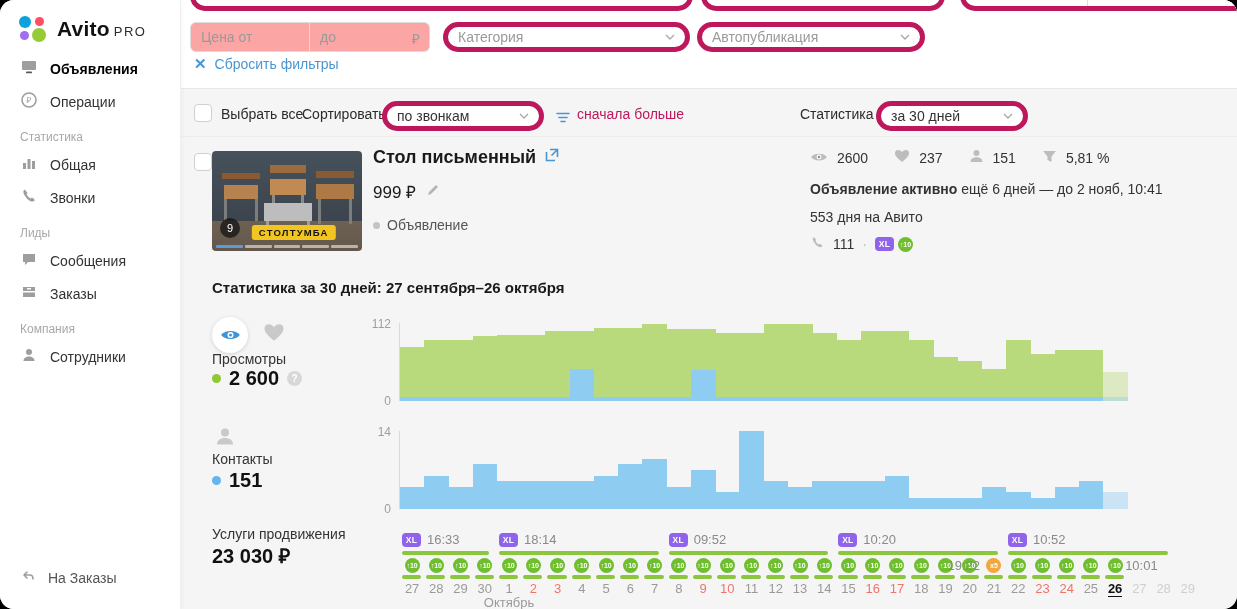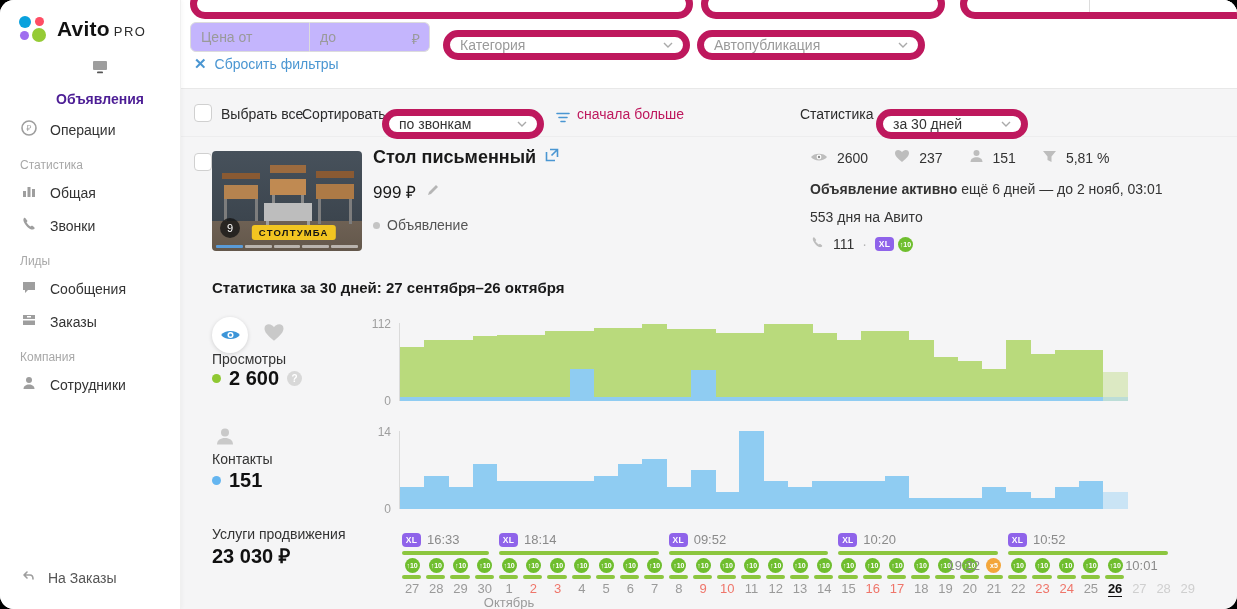--- a/index.html
+++ b/index.html
@@ -13,34 +13,34 @@
   .logo-dots{position:relative;width:30px;height:30px;}
   .logo-dots i{position:absolute;border-radius:50%;}
   .d-blue{width:12px;height:12px;left:1px;top:2px;background:#0aa1dd;}
   .d-red{width:9px;height:9px;left:17px;top:3px;background:#ff4d64;}
   .d-purple{width:9px;height:9px;left:2px;top:17px;background:#a06eef;}
   .d-green{width:14px;height:14px;left:14px;top:14px;background:#95cb35;}
   .logo-text{font-size:21px;font-weight:bold;color:#111;letter-spacing:.2px;}
   .logo-text .pro{font-size:13px;font-weight:normal;color:#2b2b2b;letter-spacing:1.5px;margin-left:4px;}
   .nav{position:absolute;left:0;top:52px;width:100%;}
   .nav-item{display:flex;align-items:center;gap:12px;padding:6px 0 6px 20px;font-size:14px;color:#333;cursor:pointer;}
-  .nav-item.active{font-weight:bold;color:#4c1d95;flex-direction:column;}
+  .nav-item.active{font-weight:bold;color:#000000;}
   .nav-item svg{flex:0 0 18px;}
   .nav-section{padding:12px 0 4px 20px;font-size:12px;color:#a8a8a8;}
   .nav-bottom{position:absolute;left:0;bottom:16px;width:100%;}
   .icn{stroke:#9e9e9e;fill:none;stroke-width:1.6;stroke-linecap:round;stroke-linejoin:round;}
   .icn-f{fill:#9e9e9e;stroke:none;}
 
   
   .filters{position:absolute;left:181px;top:0;width:1056px;height:88px;background:#fff;}
-  .inp,.sel{background:#fff;border:7px solid #be185d;border-radius:15px;height:30px;font-size:14px;color:#9a9a9a;margin-top:8px;}
+  .inp,.sel{background:#fff;border:5px solid #be185d;border-radius:15px;height:30px;font-size:14px;color:#9a9a9a;}
   .cutoff{position:absolute;top:-19px;height:30px;}
   .divline{position:absolute;top:0;bottom:0;width:1px;background:#dcdcdc;}
   .price-group{position:absolute;left:9px;top:22px;width:240px;display:flex;}
-  .price-group input{width:120px;height:30px;border:1px solid #dcdcdc;background:#c4b5fd;border-radius:6px 0 0 6px;padding:0 10px;font-size:14px;color:#555;outline:none;font-family:inherit;}
+  .price-group input{width:120px;height:30px;border:1px solid #dcdcdc;background:#fca5a5;border-radius:6px 0 0 6px;padding:0 10px;font-size:14px;color:#555;outline:none;font-family:inherit;}
   .price-group input::placeholder{color:#9a9a9a;}
   .price-group .p2{border-left:none;border-radius:0 6px 6px 0;}
   .rub{position:absolute;right:10px;top:7px;font-size:14px;color:#9a9a9a;}
   .sel{display:flex;align-items:center;justify-content:space-between;padding:0 10px;cursor:pointer;}
   .chev{width:10px;height:6px;}
   .reset-link{position:absolute;left:13px;top:55px;display:flex;align-items:center;gap:8px;font-size:14px;color:#4a96d2;cursor:pointer;}
   .xmark{font-size:15px;font-weight:bold;}
 
   
   .content{position:absolute;left:181px;top:88px;width:1056px;height:521px;background:#f5f5f6;border-top:1px solid #e8e8e8;}
@@ -294,21 +294,21 @@
             <circle cx="7.5" cy="4" r="3" fill="#bdbdbd"></circle>
             <path d="M1.5 13 c0-3.2 2.7-4.8 6-4.8 s6 1.6 6 4.8 Z" fill="#bdbdbd"></path>
           </svg></span>
       <span>151</span>
         <span class="gap"></span>
       <span><svg width="15" height="13" viewBox="0 0 15 13">
             <path d="M1 1 H14 L9.5 6.5 V12 L5.5 10 V6.5 Z" fill="#bdbdbd"></path>
           </svg></span>
       <span>5,81 %</span>
     </div>
-    <div class="l-status"><b>Объявление активно</b><span> ещё 6 дней — до 2 нояб, 03:01</span></div>
+    <div class="l-status"><b>Объявление активно</b><span> ещё 6 дней — до 2 нояб, 10:41</span></div>
     <div class="l-age">553 дня на Авито</div>
     <div class="l-phone">
       <span><svg width="15" height="15" viewBox="0 0 18 18">
             <path d="M4 3 C3 4 3 6 5 9 C7 12 10 15 13 14.5 C15 14 15 13 14 12 L12 10.5 L10.5 11.5 C9 10.5 7.5 9 6.5 7.5 L7.5 6 L6 4 C5.3 3 4.7 2.4 4 3 Z" fill="#bdbdbd"></path>
           </svg></span>
       <span>111</span>
       <span class="dot-sep">·</span>
       <span class="badge-xl">XL</span>
       <span class="badge-boost" style="margin-left:-4px;">↑10</span>
     </div>

